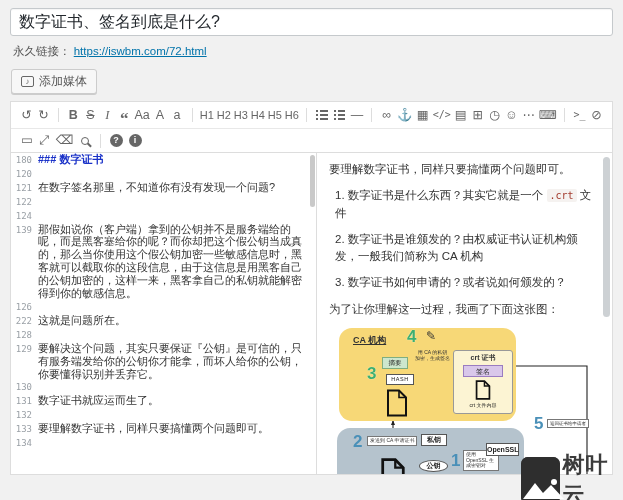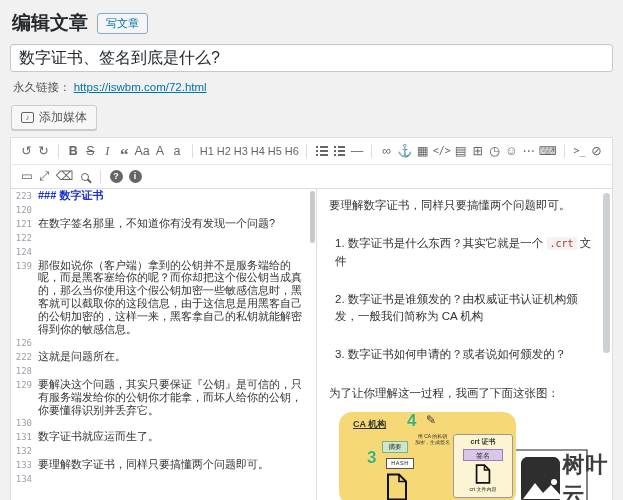--- a/index.html
+++ b/index.html
@@ -48,21 +48,21 @@
   .pane-l { width:306px; border-right:1px solid #ddd; overflow:hidden; position:relative; background:#fff; }
   .cm-line { display:flex; line-height:12.9px; }
   .ln { flex:0 0 27px; text-align:right; padding-right:6px; font-size:9px; color:#9aa0a6; font-family:"DejaVu Sans Mono",monospace; padding-top:1px; }
   .lt { flex:1; font-size:11px; color:#333; padding-right:12px; word-break:break-all; min-height:12.9px; }
   .lt .seg-header { color:#1a32c8; font-weight:bold; }
   .pane-l .vscroll { position:absolute; right:1px; top:2px; width:5px; height:52px; background:#c9c9c9; border-radius:3px; }
 
   .pane-r { flex:1; padding:6px 16px 0 12px; overflow:hidden; position:relative; font-size:11.5px; line-height:1.5; color:#333; background:#fff; }
   .pane-r .p { margin:2px 0 8px; }
   .pane-r ol { list-style:none; margin:0 0 6px 6px; }
-  .pane-r ol li { margin:21px 0; }
+  .pane-r ol li { margin:9px 0; }
   .code-inline { font-family:"DejaVu Sans Mono",monospace; font-size:10px; background:#f5f2f0; color:#a33b2e; padding:1px 3px; border-radius:2px; }
   .pane-r .vscroll { position:absolute; right:2px; top:4px; width:7px; height:160px; background:#cdd1d4; border-radius:4px; }
 
   
   .diag { position:relative; width:268px; height:202px; margin:0 0 4px 2px; font-family:"Liberation Sans",sans-serif; }
   .diag * { line-height:1.15; }
   .abs { position:absolute; }
   .ca-box { left:8px; top:2px; width:177px; height:93px; background:#f7d877; border-radius:13px; }
   .server-box { left:6px; top:102px; width:187px; height:88px; background:#b5c3cd; border-radius:13px; }
   .dlabel { font-size:9px; color:#333; font-weight:bold;text-decoration:underline; }
@@ -85,24 +85,20 @@
   .wm { position:absolute; left:521px; top:450px; display:flex; align-items:center; z-index:50; }
   .wm-badge { width:45px; height:47px; background:#2e2e2e; border-radius:7px; position:relative; box-shadow:inset 0 0 0 2px #2e2e2e; }
   .wm-badge .ai { position:absolute; top:3px; left:0; right:0; text-align:right; color:#fca5a5; font-weight:bold; font-size:14px; letter-spacing:1px;margin-top:48px; }
   .wm-text { font-size:22px; font-weight:bold; color:#3c3c3c; margin-left:2px; letter-spacing:1px; }
 </style>
 </head>
 <body>
 
 <div class="wrap">
   
-  <div class="hdr">
-    <h1>编辑文章</h1>
-    <button class="btn-new">写文章</button>
-  </div>
 
   
   <input class="title-input" value="数字证书、签名到底是什么?" style="">
 
   
   <div class="permalink">
     <span>永久链接：</span>
     <a href="#">https://iswbm.com/72.html</a>
   </div>
 
@@ -169,21 +165,21 @@
         <span class="tb">
           <span class="ic-circ">i</span>
         </span>
       </div>
 
     <div class="panes">
 
       <div class="pane-l" id="srcPane">
 
       <div class="cm-line">
-            <span class="ln">223</span>
+            <span class="ln">180</span>
             <span class="lt"><span class="seg-header">### 数字证书</span></span>
           </div>
           <div class="cm-line">
             <span class="ln">120</span>
             <span class="lt"></span>
           </div>
           <div class="cm-line">
             <span class="ln">121</span>
             <span class="lt"><span class="">在数字签名那里，不知道你有没有发现一个问题?</span></span>
           </div>

